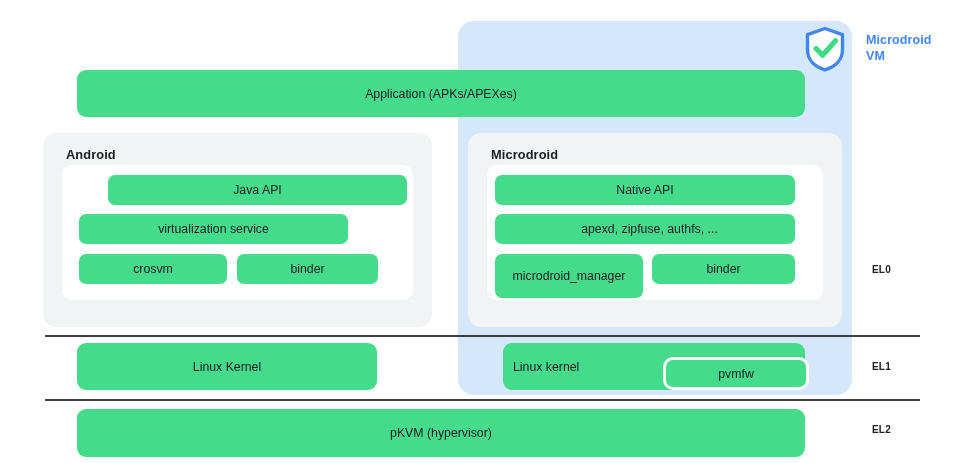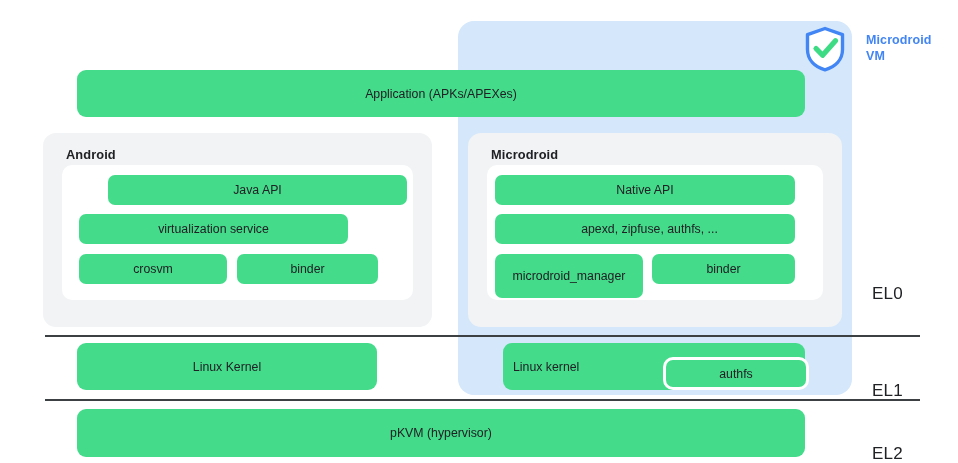--- a/index.html
+++ b/index.html
@@ -132,25 +132,24 @@
     height: 1.6px;
     background: #3c4043;
   }
   .el-rule.r1 { top: 335px; }
   .el-rule.r2 { top: 399px; }
 
   
   .el-label {
     position: absolute;
     left: 872px;
-    font-size: 17px;
-    font-weight: normal;
+    font-size: 10px;
+    font-weight: bold;
     color: #202124;
     letter-spacing: 0.2px;
-    margin-top: 20px;
   }
   .el-label.el0 { top: 264px; }
   .el-label.el1 { top: 361px; }
   .el-label.el2 { top: 424px; }
 
   
   .b-linux-left {
     left: 77px;  top: 343px; width: 300px; height: 47px;
   }
   .b-linux-right {
@@ -211,17 +210,17 @@
 
   <div class="el-rule r1"></div>
   <div class="el-rule r2"></div>
 
   <div class="el-label el0">EL0</div>
   <div class="el-label el1">EL1</div>
   <div class="el-label el2">EL2</div>
 
   <div class="gbox tall b-linux-left">Linux Kernel</div>
   <div class="gbox tall left-align b-linux-right">Linux kernel</div>
-  <div class="gbox b-pvmfw">authfs</div>
+  <div class="gbox b-pvmfw">pvmfw</div>
 
   <div class="gbox tall b-pkvm">pKVM (hypervisor)</div>
 
 </div>
 
 </body></html>

